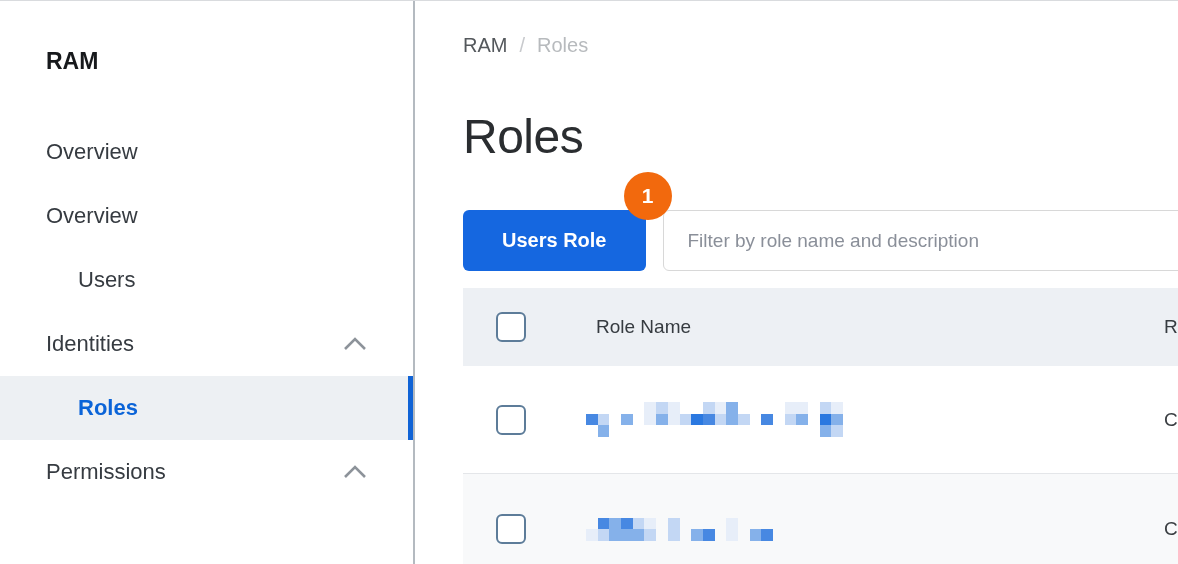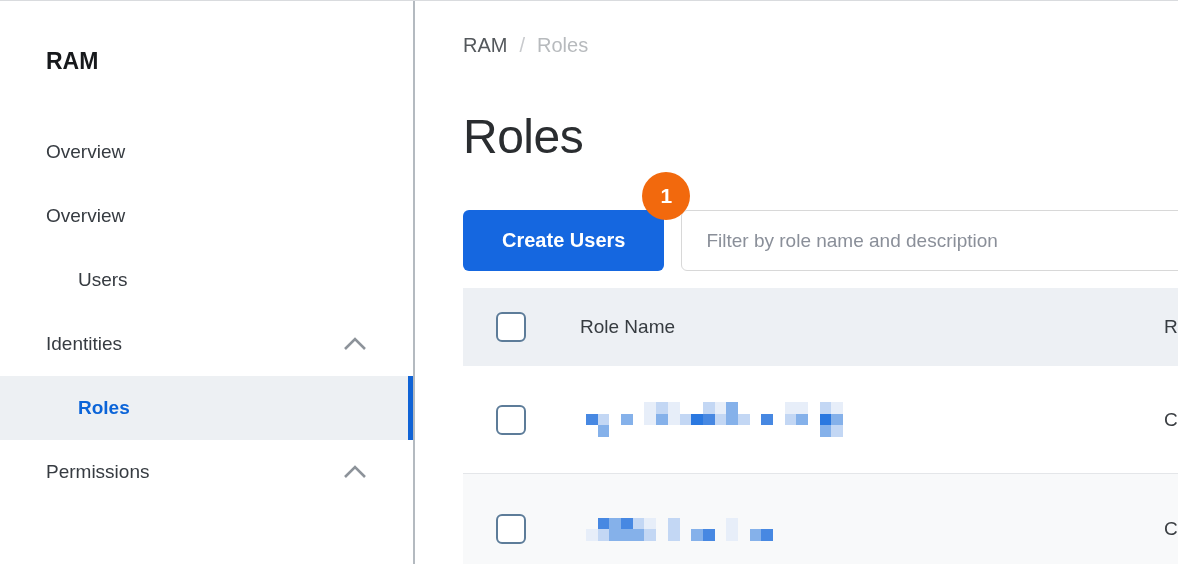--- a/index.html
+++ b/index.html
@@ -19,21 +19,21 @@
     border-right:2px solid #b4bac0;
   }
   .brand {
     margin:47px 0 0 46px;
     font-size:23px; font-weight:bold; color:#17191c;
   }
   .nav { position:absolute; top:119px; left:0; right:0; }
   .nav-item {
     height:64px; display:flex; align-items:center;
     padding-left:46px; padding-right:46px;
-    font-size:19px; color:#363b41; cursor:pointer;
+    font-size:22px; color:#363b41; cursor:pointer;
     position:relative;
   }
   .nav-item.sub { padding-left:78px; }
   .nav-item .chev { margin-left:auto; display:flex; align-items:center; }
   .nav-item.selected {
     background:#edf0f3; color:#0b64d8; font-weight:bold;
   }
   .nav-item.selected::after {
     content:""; position:absolute; right:0; top:0; bottom:0; width:5px;
     background:#1063d6;
@@ -91,21 +91,21 @@
     display:flex; align-items:center; position:relative;
     border-bottom:1px solid #e4e6e9;
   }
   .t-row.r0 { height:108px; background:#ffffff; }
   .t-row.r1 { height:110px; background:#f8f9fa; border-bottom:none; }
   .cb {
     width:30px; height:30px; margin-left:33px; flex:0 0 30px;
     border:2px solid #5d7c99; border-radius:6px; background:#ffffff;
     cursor:pointer;
   }
-  .col-name-label { margin-left:54px; font-size:19px; color:#363b40; }
+  .col-name-label { margin-left:70px; font-size:19px; color:#363b40; }
   .col2 {
     position:absolute; left:701px; top:50%; transform:translateY(-50%);
     font-size:19px; color:#3a3e42; white-space:nowrap;
   }
   .t-header .col2 { color:#363b40; }
 
   
   .mosaic { margin-left:60px; cursor:pointer; }
   .m-line { display:flex; height:11.5px; }
   .m-line span { width:11.7px; height:11.5px; flex:0 0 11.7px; }
@@ -166,21 +166,21 @@
   <div class="breadcrumb">
     <span class="bc-root">RAM</span>
     <span class="bc-sep">/</span>
     <span class="bc-cur">Roles</span>
   </div>
 
   <div class="page-title">Roles</div>
 
   <div class="toolbar">
     <button class="create-btn">
-      <span>Create Users</span>
+      <span>Users Role</span>
       <span class="badge">1</span>
     </button>
     <input class="filter-input" type="text" placeholder="Filter by role name and description" style="">
   </div>
 
   <div class="table">
 
     <div class="t-header">
       <span class="cb"></span>
       <span class="col-name-label">Role Name</span>

